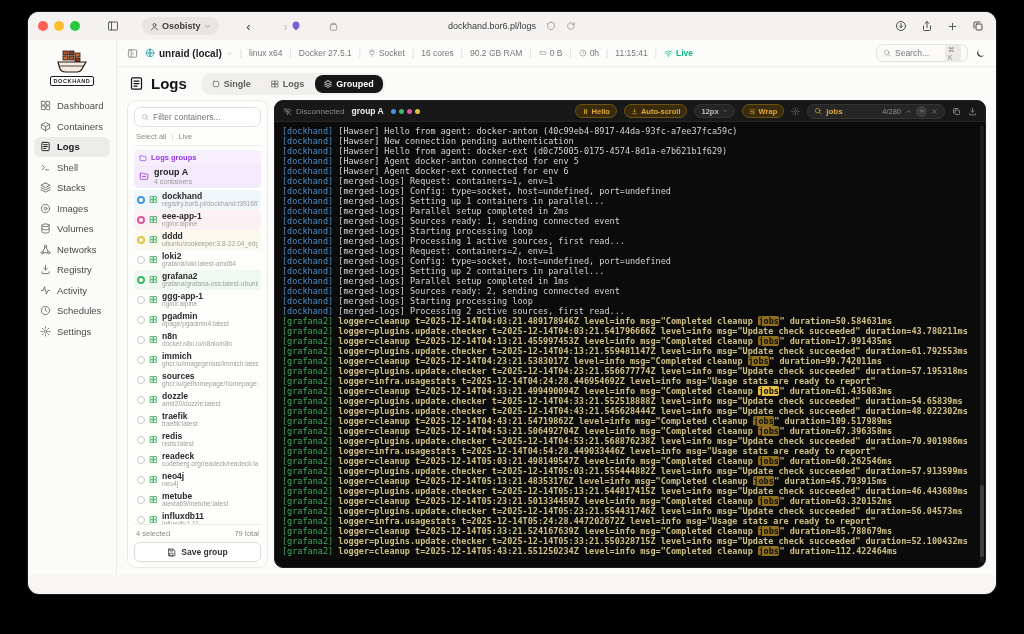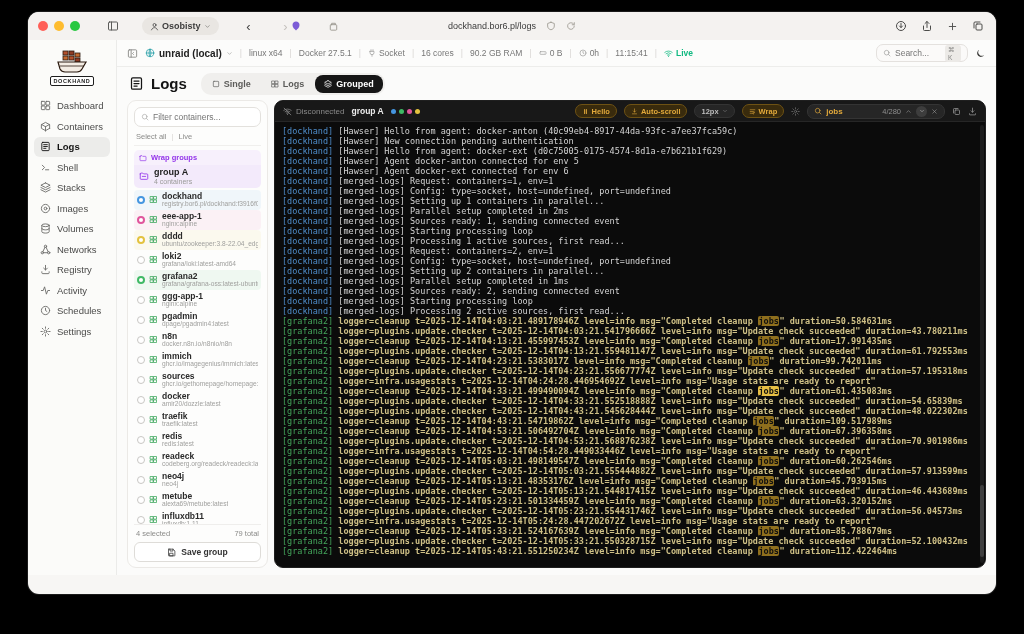--- a/index.html
+++ b/index.html
@@ -511,21 +511,21 @@
             <span>Select all</span>
             <span style="color:#d8d6d3">|</span>
             <span>Live</span>
           </div>
           <div class="savedhdr">
             <span class="icn" style="width:8px;height:8px;color:#9333ea">
                 <svg viewBox="0 0 24 24" fill="none" stroke="currentColor" stroke-width="2" stroke-linecap="round" stroke-linejoin="round">
                   <path d="M3 7a2 2 0 0 1 2-2h4l2 2h8a2 2 0 0 1 2 2v9a2 2 0 0 1-2 2H5a2 2 0 0 1-2-2V7z"></path>
                 </svg>
               </span>
-            <span>Wrap groups</span>
+            <span>Logs groups</span>
           </div>
           <div class="grouprow">
             <span class="icn" style="width:10px;height:10px;color:#9333ea">
                 <svg viewBox="0 0 24 24" fill="none" stroke="currentColor" stroke-width="2" stroke-linecap="round" stroke-linejoin="round">
                   <path d="M3 7a2 2 0 0 1 2-2h4l2 2h8a2 2 0 0 1 2 2v9a2 2 0 0 1-2 2H5a2 2 0 0 1-2-2V7z"></path>
                   <path d="M8 13h8"></path>
                 </svg>
               </span>
             <span>
               <div class="groupname">group A</div>
@@ -687,21 +687,21 @@
        <span class="dot"></span>
        <span class="icn compose" style="width:9px;height:9px">
                   <svg viewBox="0 0 24 24" fill="none" stroke="currentColor" stroke-width="2" stroke-linecap="round" stroke-linejoin="round">
                     <rect x="4" y="4" width="7" height="7"></rect>
                     <rect x="13" y="4" width="7" height="7"></rect>
                     <rect x="4" y="13" width="7" height="7"></rect>
                     <rect x="13" y="13" width="7" height="7"></rect>
                   </svg>
                 </span>
        <span class="cinfo">
-         <div class="cname">docker</div>
+         <div class="cname">dozzle</div>
          <div class="cimg">amir20/dozzle:latest</div>
        </span>
               </div>
               <div class="crow">
        <span class="dot"></span>
        <span class="icn compose" style="width:9px;height:9px">
                   <svg viewBox="0 0 24 24" fill="none" stroke="currentColor" stroke-width="2" stroke-linecap="round" stroke-linejoin="round">
                     <rect x="4" y="4" width="7" height="7"></rect>
                     <rect x="13" y="4" width="7" height="7"></rect>
                     <rect x="4" y="13" width="7" height="7"></rect>

